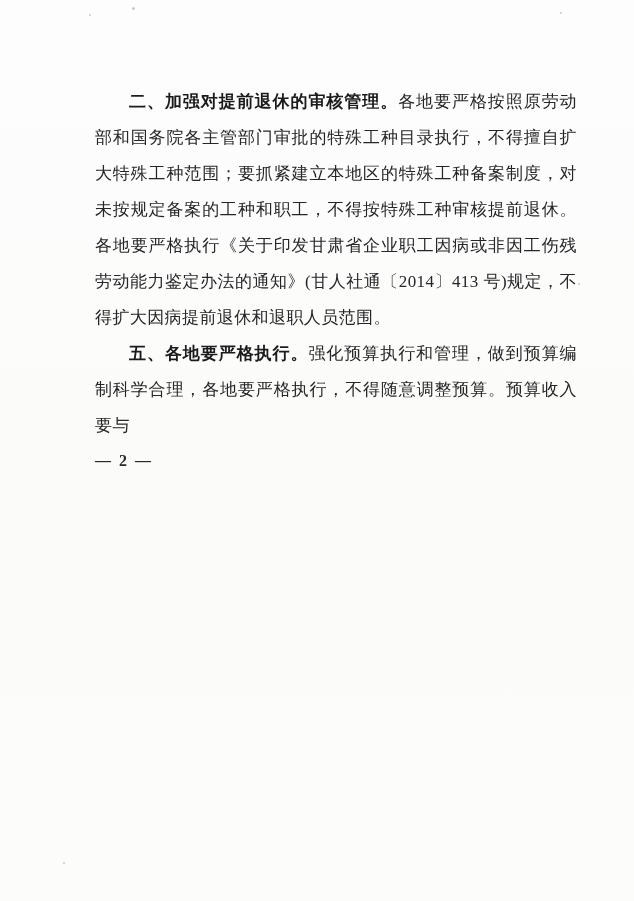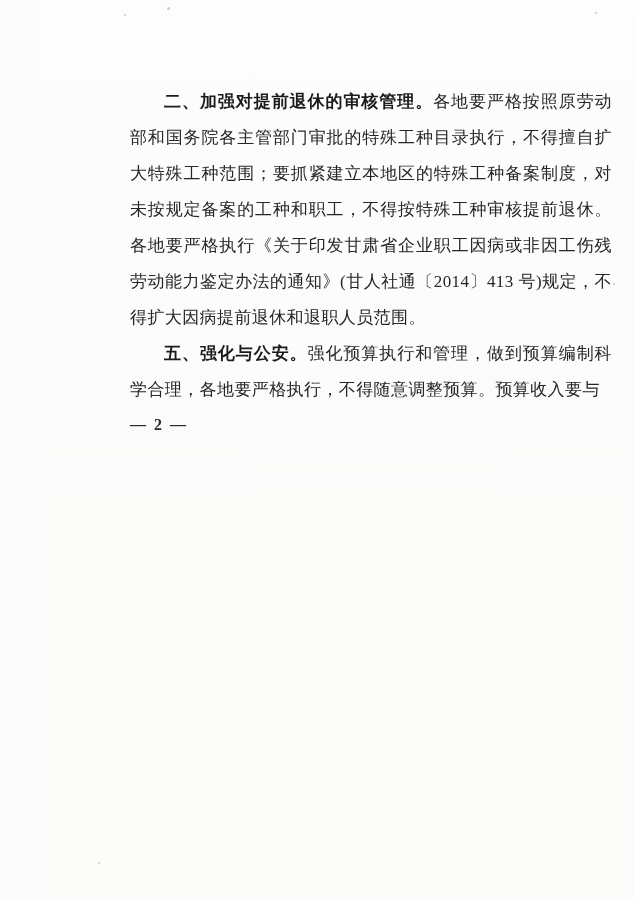--- a/index.html
+++ b/index.html
@@ -11,21 +11,20 @@
     height: 901px;
     background: #fcfcfc;
     position: relative;
     overflow: hidden;
     font-family: "Liberation Serif", "DejaVu Serif", serif;
   }
   .scan-page {
     position: absolute;
     inset: 0;
     background: linear-gradient(180deg, #fdfdfd 0%, #fbfbfa 55%, #fcfcfb 100%);
-    margin-left: 35px;
   }
   .content {
     position: absolute;
     top: 84px;
     left: 95px;
     width: 482px;
   }
   .para {
     margin: 0;
     text-indent: 2em;
@@ -70,17 +69,17 @@
   <span class="speck s3"></span>
   <span class="speck s4"></span>
   <span class="speck s5"></span>
 
   <div class="content">
 
     <p class="para"><span class="heading">二、加强对提前退休的审核管理。</span><span>各地要严格按照原劳动部和国务院各主管部门审批的特殊工种目录执行，不得擅自扩大特殊工种范围；要抓紧建立本地区的特殊工种备案制度，对未按规定备案的工种和职工，不得按特殊工种审核提前退休。各地要严格执行《关于印发甘肃省企业职工因病或非因工伤残劳动能力鉴定办法的通知》(甘人社通〔2014〕413 号)规定，不得扩大因病提前退休和退职人员范围。</span></p>
 
 
 
-    <p class="para"><span class="heading">五、强化与公安。</span><span>强化预算执行和管理，做到预算编制科学合理，各地要严格执行，不得随意调整预算。预算收入要与</span></p>
+    <p class="para"><span class="heading">五、各地要严格执行。</span><span>强化预算执行和管理，做到预算编制科学合理，各地要严格执行，不得随意调整预算。预算收入要与</span></p>
 
     <div class="page-number">— 2 —</div>
   </div>
 </div>
 
 </body></html>

